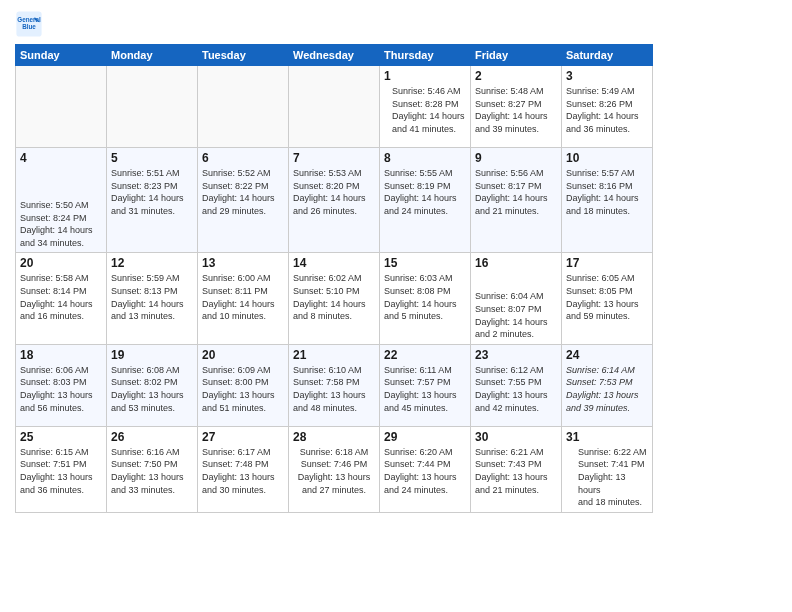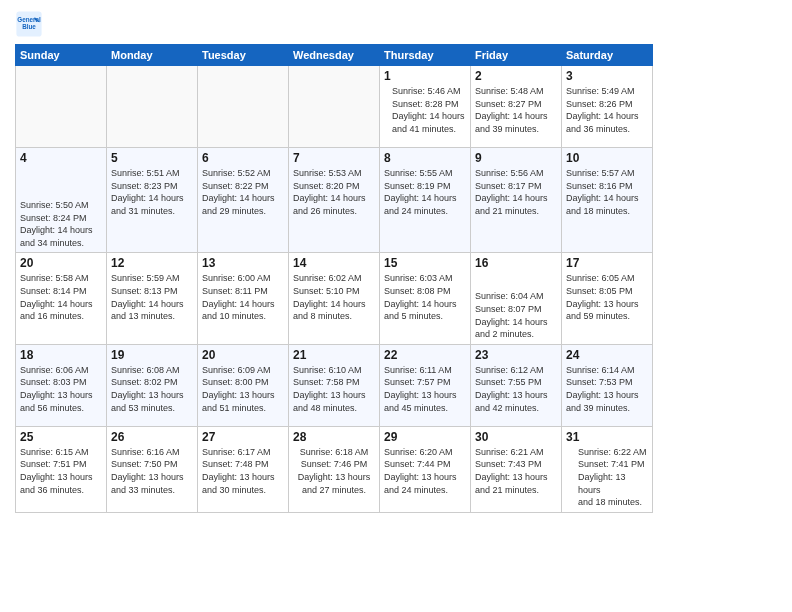--- a/index.html
+++ b/index.html
@@ -296,21 +296,21 @@
           </td>
           <td>
             <span class="day-num">23</span>
             <div class="day-info" style="white-space: pre-line;">Sunrise: 6:12 AM
 Sunset: 7:55 PM
 Daylight: 13 hours
 and 42 minutes.</div>
           </td>
           <td>
             <span class="day-num">24</span>
-            <div class="day-info" style="white-space: pre-line;">Sunrise: 6:14 AM
+            <div class="day-info" style="white-space: pre-line; font-style: italic;">Sunrise: 6:14 AM
 Sunset: 7:53 PM
 Daylight: 13 hours
 and 39 minutes.</div>
           </td>
         </tr>
         <tr>
           <td>
             <span class="day-num">25</span>
             <div class="day-info" style="white-space: pre-line;">Sunrise: 6:15 AM
 Sunset: 7:51 PM

